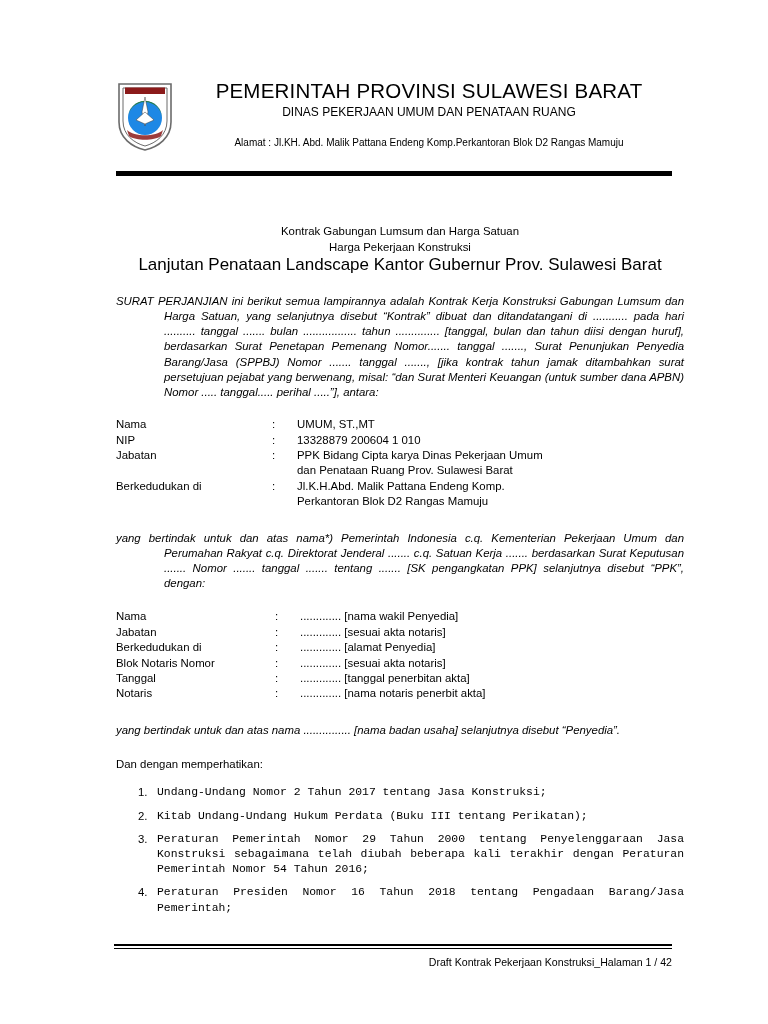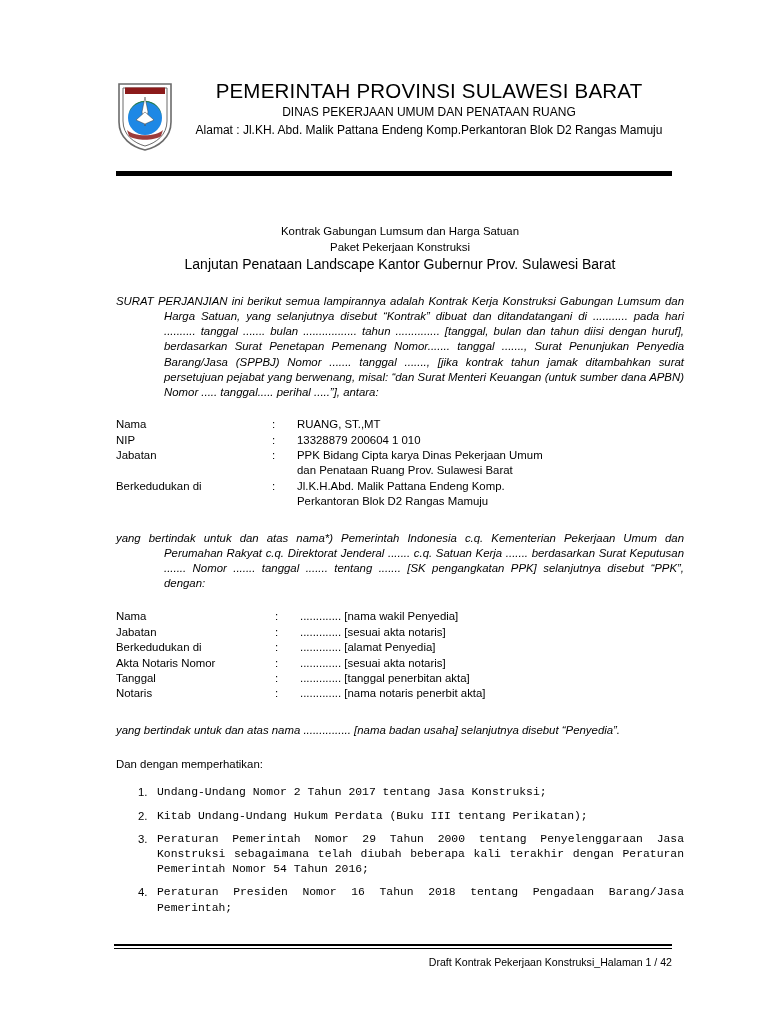--- a/index.html
+++ b/index.html
@@ -56,23 +56,23 @@
     line-height: 1.22;
     white-space: nowrap;
   }
   .kop-line2 {
     font-size: 12px;
     line-height: 1.35;
     white-space: nowrap;
     margin-top: 1px;
   }
   .kop-line3 {
-    font-size: 12px;
+    font-size: 10px;
     line-height: 1.4;
-    margin-top: 2px;
+    margin-top: 16px;
     white-space: nowrap;
   }
   .header-rule {
     position: absolute;
     left: 116px;
     top: 171px;
     width: 556px;
     height: 5px;
     background: #000000;
   }
@@ -87,21 +87,21 @@
     line-height: 15.2px;
   }
   .doc-title {
     text-align: center;
     margin-bottom: 0;
   }
   .doc-title div { line-height: 15.6px; }
   .t1 { font-size: 11.4px; }
   .t2 { font-size: 11.4px; text-align: center; }
   .t3 { font-size: 11.4px; }
-  .t4 { font-size: 14px; margin-top: 2px; }
+  .t4 { font-size: 17px; margin-top: 2px; }
 
   .para {
     text-align: justify;
     margin-top: 21px;
   }
   .hang {
     padding-left: 48px;
     text-indent: -48px;
     font-style: italic;
   }
@@ -198,31 +198,31 @@
         <div class="kop-line3">Alamat : Jl.KH. Abd. Malik Pattana Endeng Komp.Perkantoran Blok D2 Rangas Mamuju</div>
       </div>
     </div>
   </div>
   <div class="header-rule"></div>
 
   <div class="content">
 
     <div class="doc-title">
       <div class="t2">Kontrak Gabungan Lumsum dan Harga Satuan</div>
-      <div class="t3">Paket Pekerjaan Konstruksi</div>
+      <div class="t3">Harga Pekerjaan Konstruksi</div>
       <div class="t4">Lanjutan Penataan Landscape Kantor Gubernur Prov. Sulawesi Barat</div>
     </div>
 
     <div class="para hang">SURAT PERJANJIAN ini berikut semua lampirannya adalah Kontrak Kerja Konstruksi Gabungan Lumsum dan Harga Satuan, yang selanjutnya disebut “Kontrak” dibuat dan ditandatangani di ........... pada hari .......... tanggal ....... bulan ................. tahun .............. [tanggal, bulan dan tahun diisi dengan huruf], berdasarkan Surat Penetapan Pemenang Nomor....... tanggal ......., Surat Penunjukan Penyedia Barang/Jasa (SPPBJ) Nomor ....... tanggal ......., [jika kontrak tahun jamak ditambahkan surat persetujuan pejabat yang berwenang, misal: “dan Surat Menteri Keuangan (untuk sumber dana APBN) Nomor ..... tanggal..... perihal .....”], antara:</div>
 
     <div class="kv">
       <div class="kv-row">
         <div class="kv-label">Nama</div>
         <div class="kv-colon">:</div>
-        <div class="kv-val">RUANG, ST.,MT</div>
+        <div class="kv-val">UMUM, ST.,MT</div>
       </div>
       <div class="kv-row">
         <div class="kv-label">NIP</div>
         <div class="kv-colon">:</div>
         <div class="kv-val">13328879 200604 1 010</div>
       </div>
       <div class="kv-row">
         <div class="kv-label">Jabatan</div>
         <div class="kv-colon">:</div>
         <div class="kv-val">PPK Bidang Cipta karya Dinas Pekerjaan Umum</div>
@@ -254,21 +254,21 @@
         <div class="kv-label">Jabatan</div>
         <div class="kv-colon">:</div>
         <div class="kv-val">............. [sesuai akta notaris]</div>
       </div>
       <div class="kv-row">
         <div class="kv-label">Berkedudukan di</div>
         <div class="kv-colon">:</div>
         <div class="kv-val">............. [alamat Penyedia]</div>
       </div>
       <div class="kv-row">
-        <div class="kv-label">Akta Notaris Nomor</div>
+        <div class="kv-label">Blok Notaris Nomor</div>
         <div class="kv-colon">:</div>
         <div class="kv-val">............. [sesuai akta notaris]</div>
       </div>
       <div class="kv-row">
         <div class="kv-label">Tanggal</div>
         <div class="kv-colon">:</div>
         <div class="kv-val">............. [tanggal penerbitan akta]</div>
       </div>
       <div class="kv-row">
         <div class="kv-label">Notaris</div>

